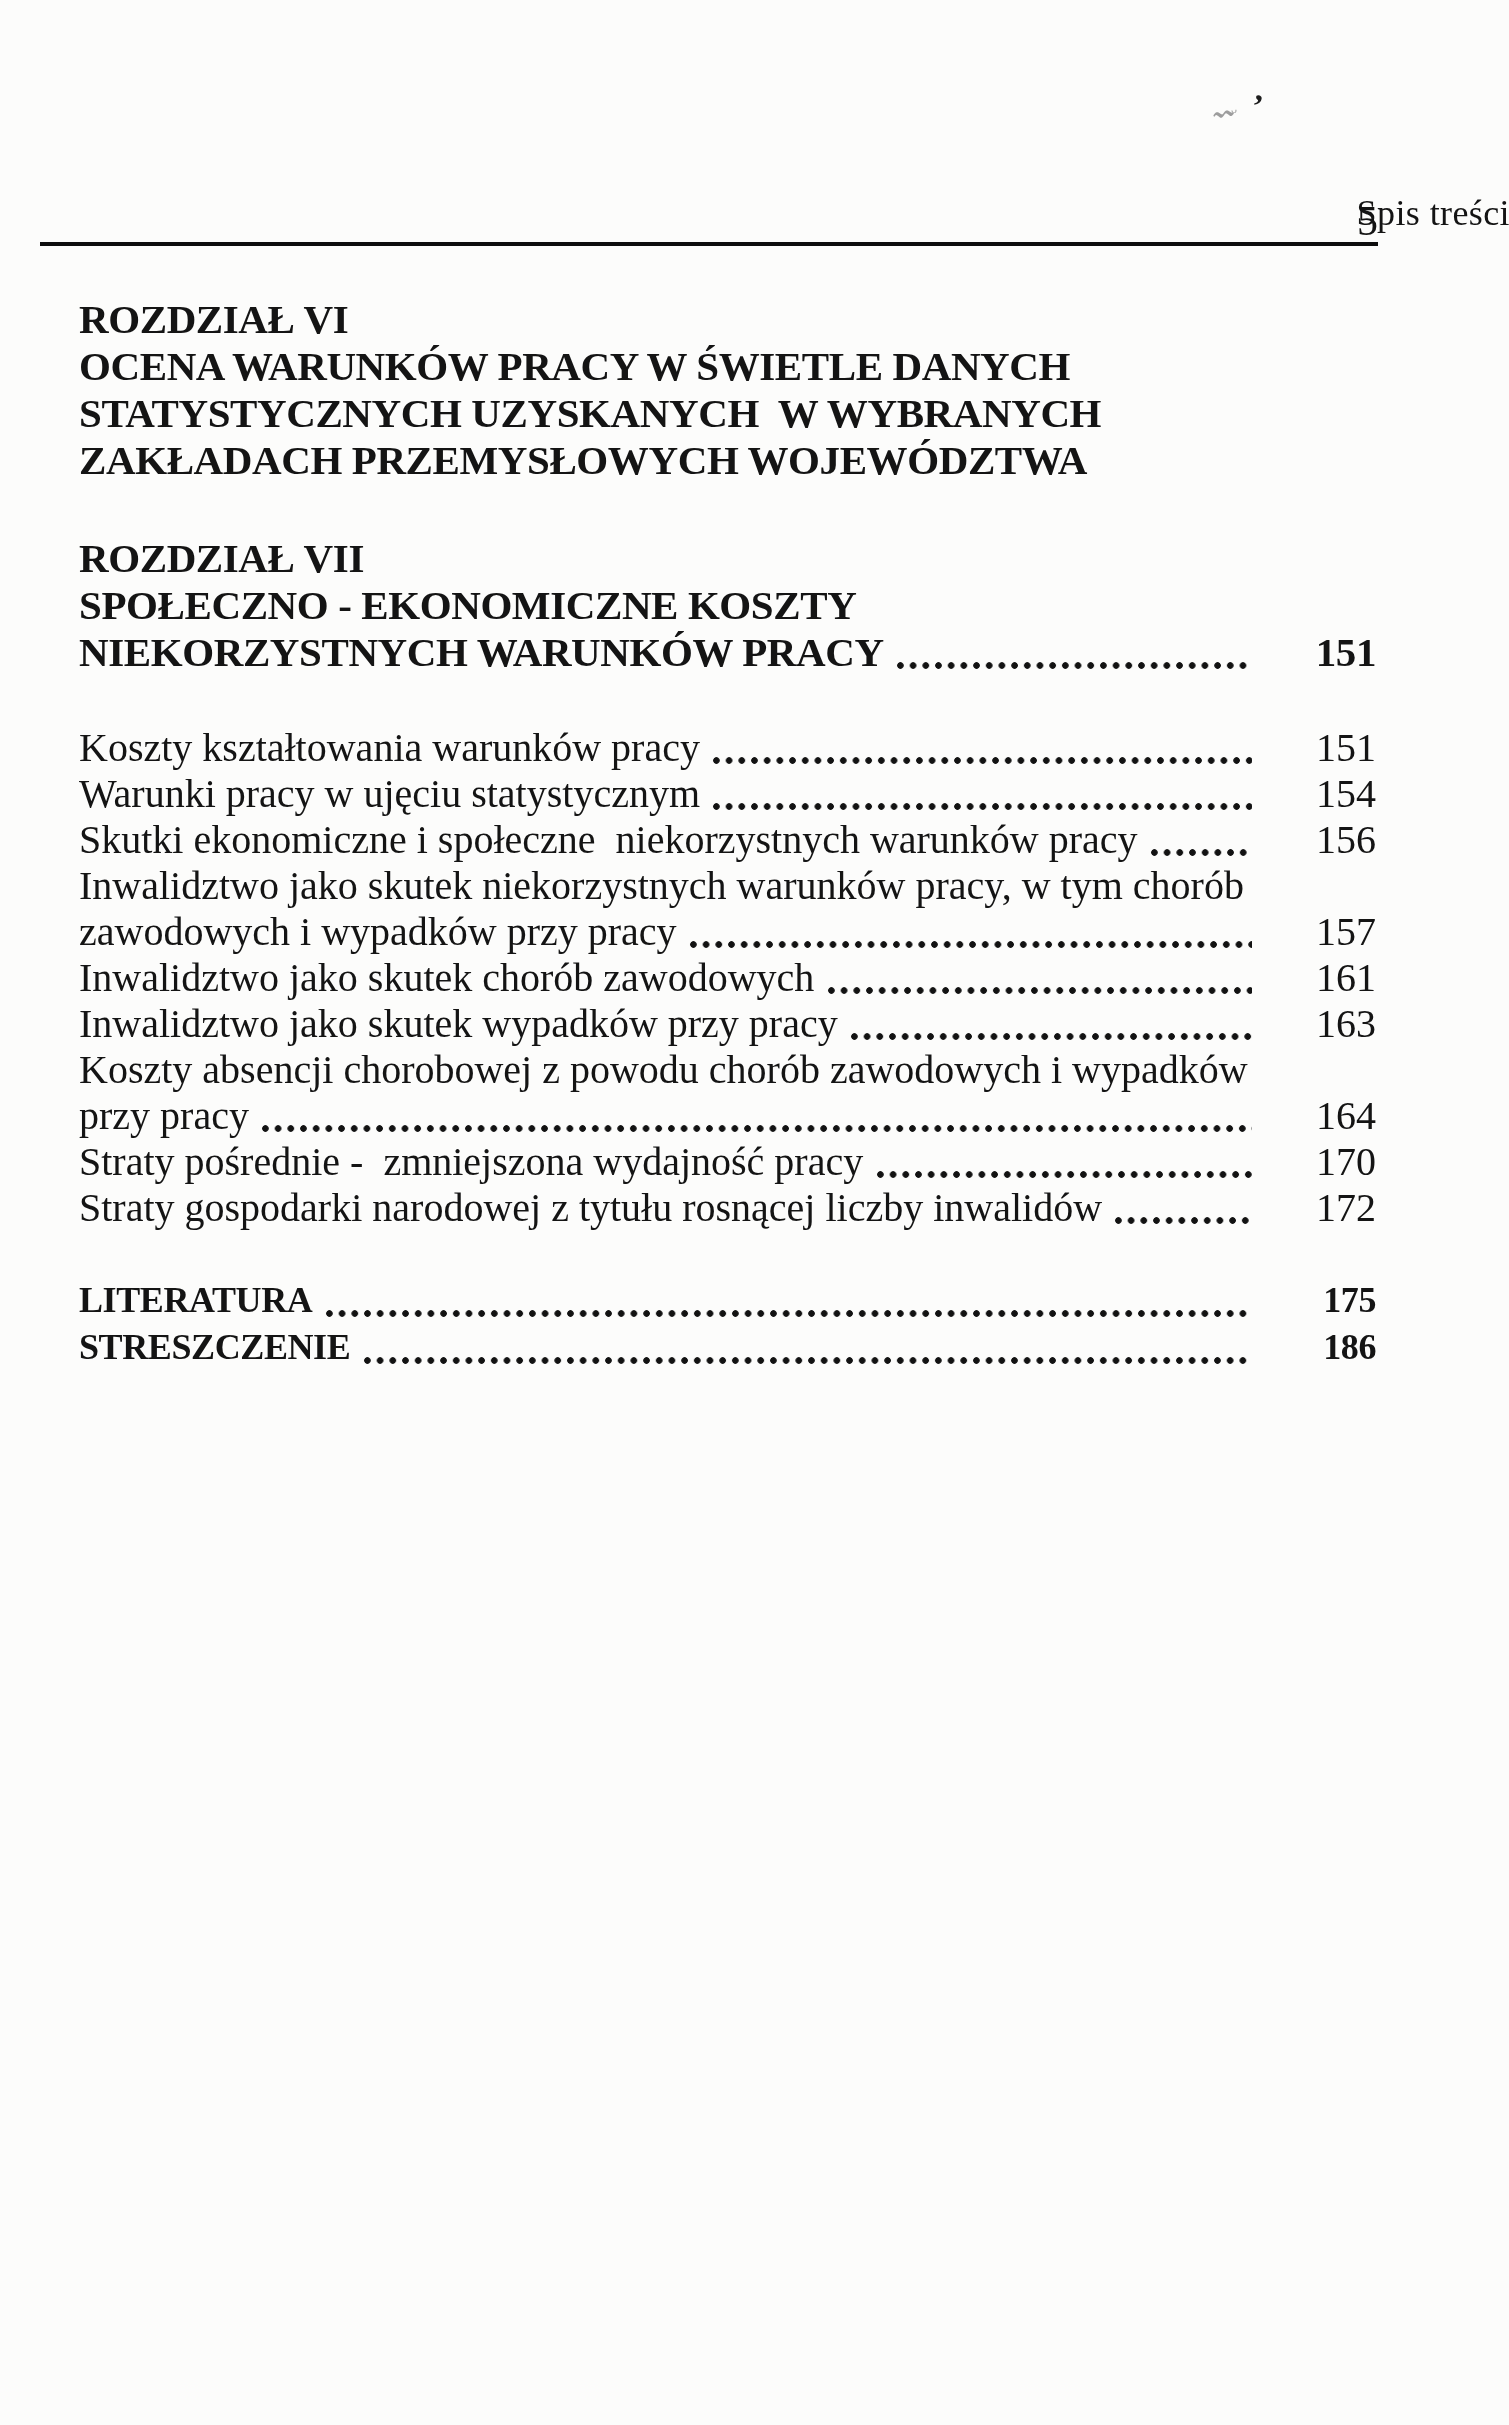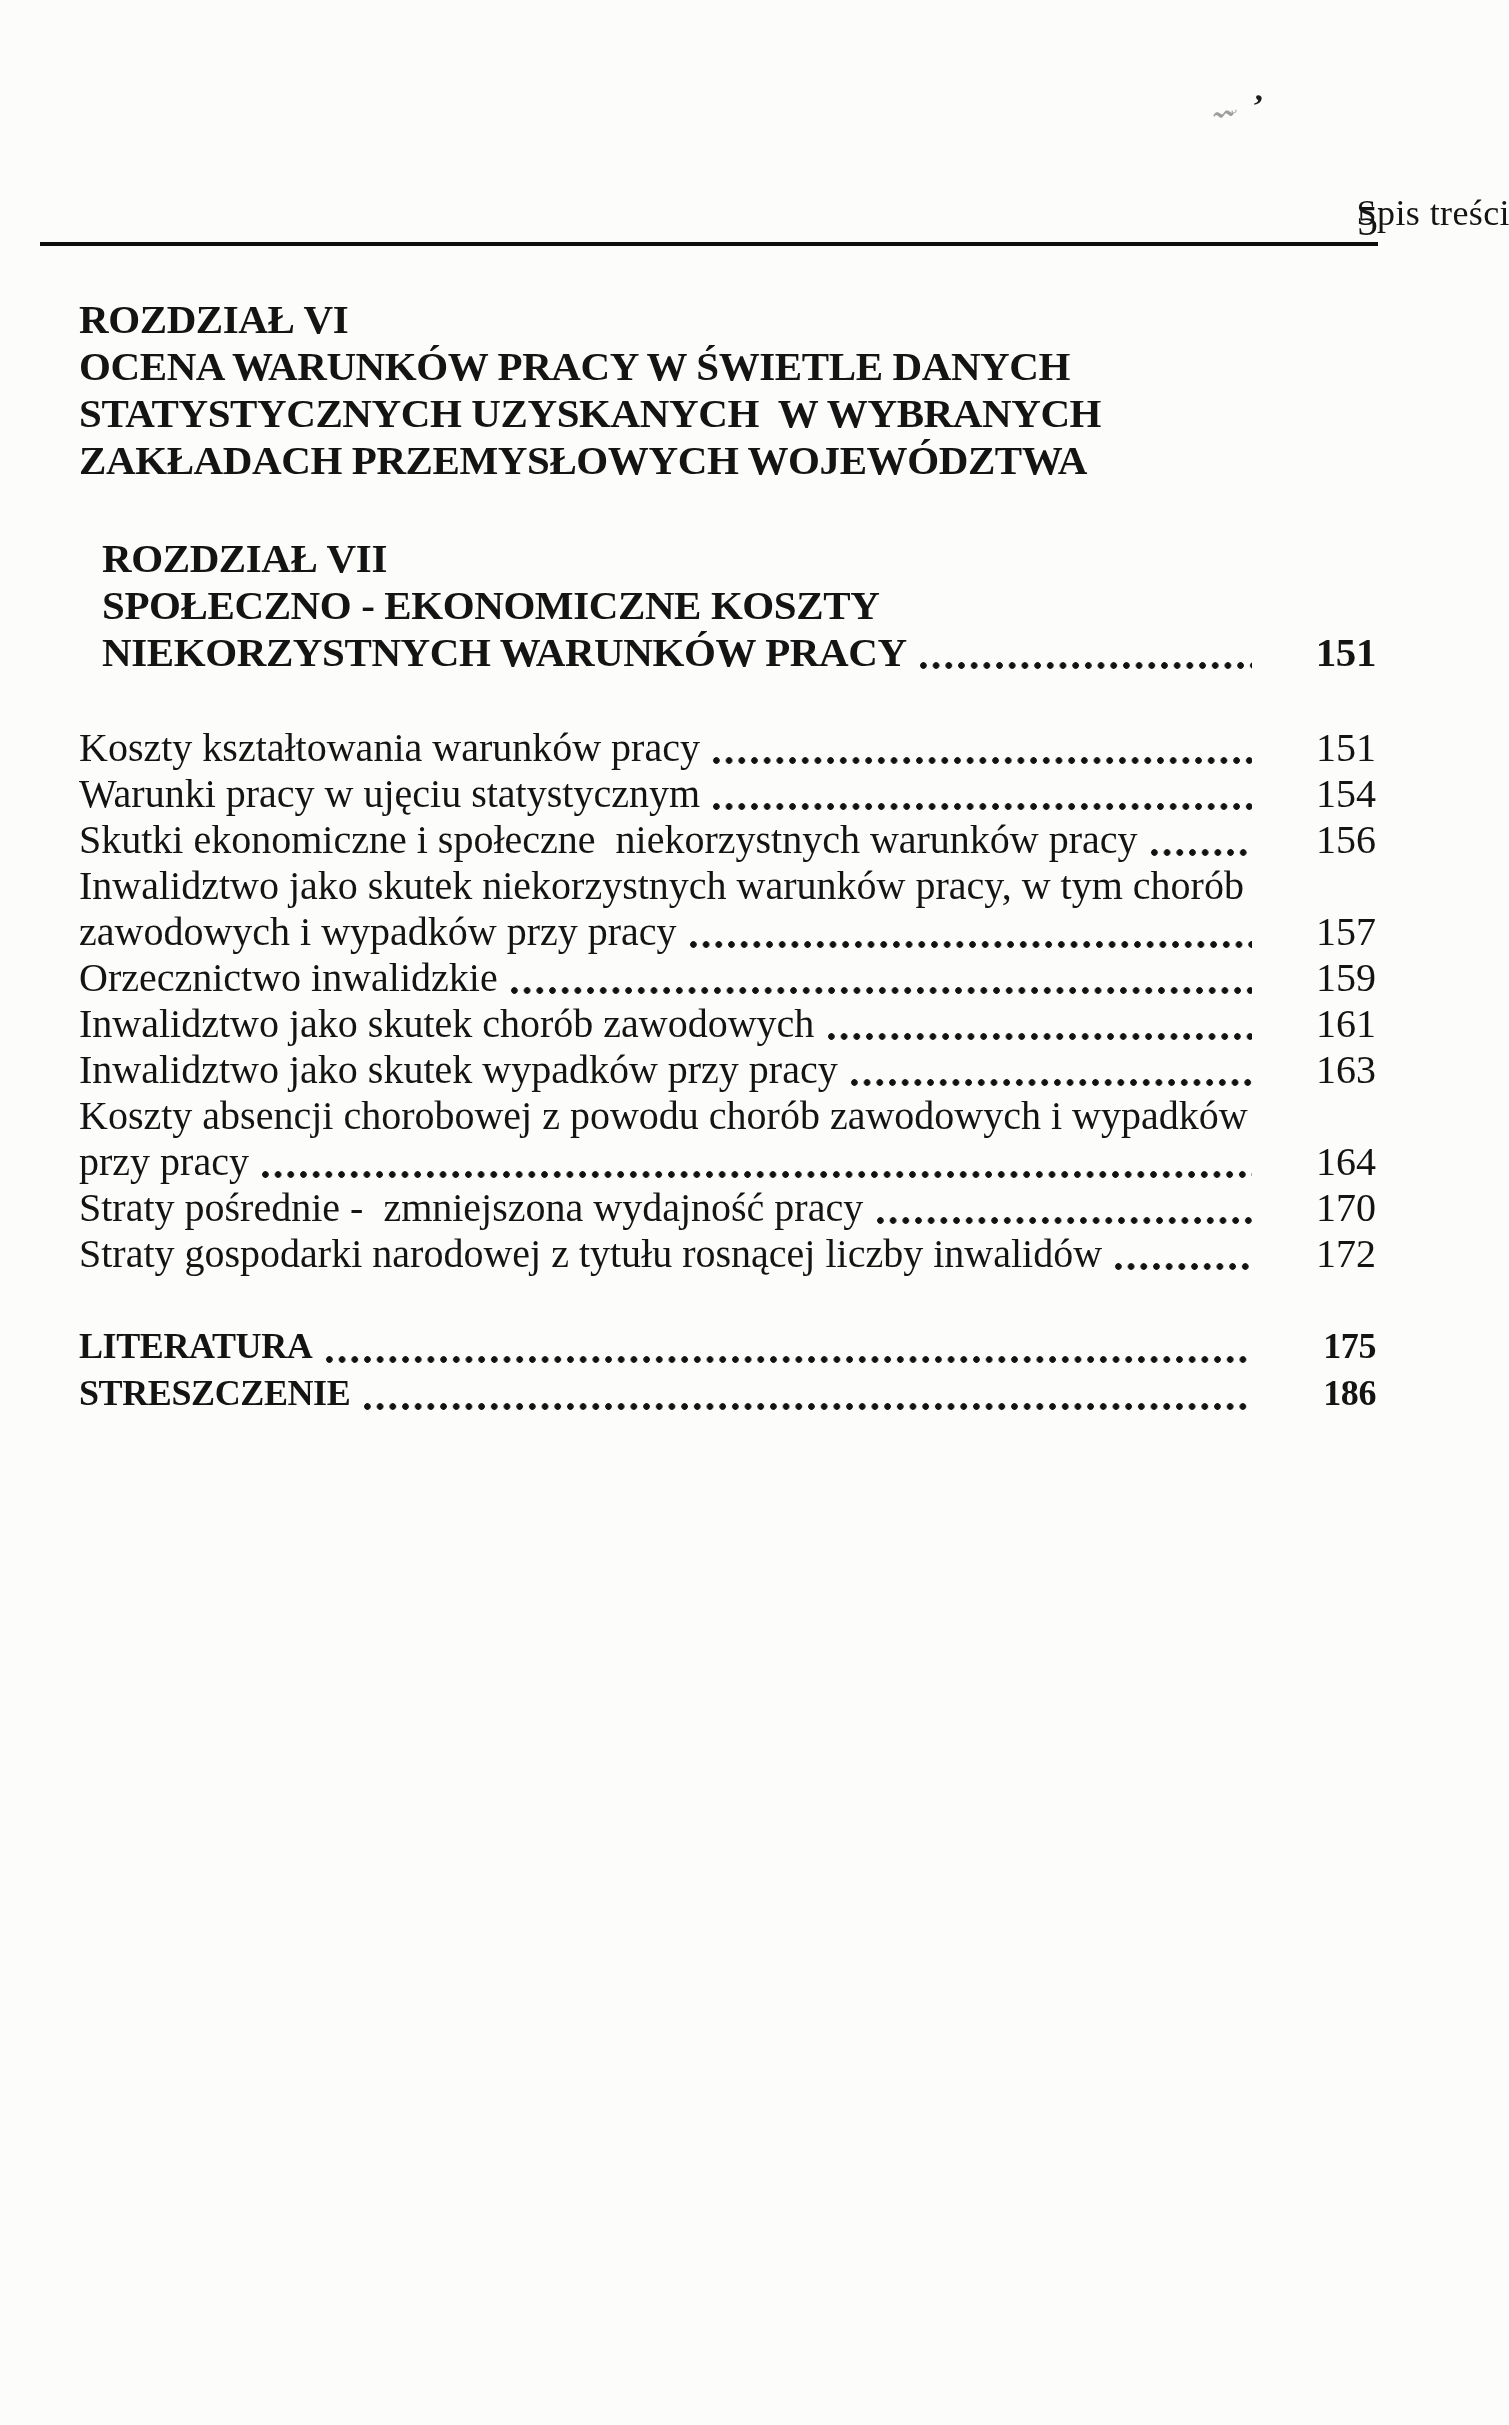--- a/index.html
+++ b/index.html
@@ -62,21 +62,21 @@
     margin-right: 134px; 
   }
 
   .chapter {
     font-weight: bold;
     font-size: 41px;
     line-height: 47px;
     letter-spacing: -0.4px;
     margin-top: 50px;
   }
-  .chapter + .chapter { margin-top: 51px; margin-left: 23px; }
+  .chapter + .chapter { margin-top: 51px; }
 
   .entries {
     margin-top: 49px;
     font-size: 40px;
     line-height: 46px;
   }
 
   .back {
     margin-top: 46px;
     font-weight: bold;
@@ -154,25 +154,20 @@
           <span class="leader"></span>
           <span class="num">156</span>
         </div>
         <div class="line">Inwalidztwo jako skutek niekorzystnych warunków pracy, w tym chorób</div>
         <div class="row">
           <span class="title">zawodowych i wypadków przy pracy</span>
           <span class="leader"></span>
           <span class="num">157</span>
         </div>
         <div class="row">
-          <span class="title">Orzecznictwo inwalidzkie</span>
-          <span class="leader"></span>
-          <span class="num">159</span>
-        </div>
-        <div class="row">
           <span class="title">Inwalidztwo jako skutek chorób zawodowych</span>
           <span class="leader"></span>
           <span class="num">161</span>
         </div>
         <div class="row">
           <span class="title">Inwalidztwo jako skutek wypadków przy pracy</span>
           <span class="leader"></span>
           <span class="num">163</span>
         </div>
         <div class="line">Koszty absencji chorobowej z powodu chorób zawodowych i wypadków</div>

